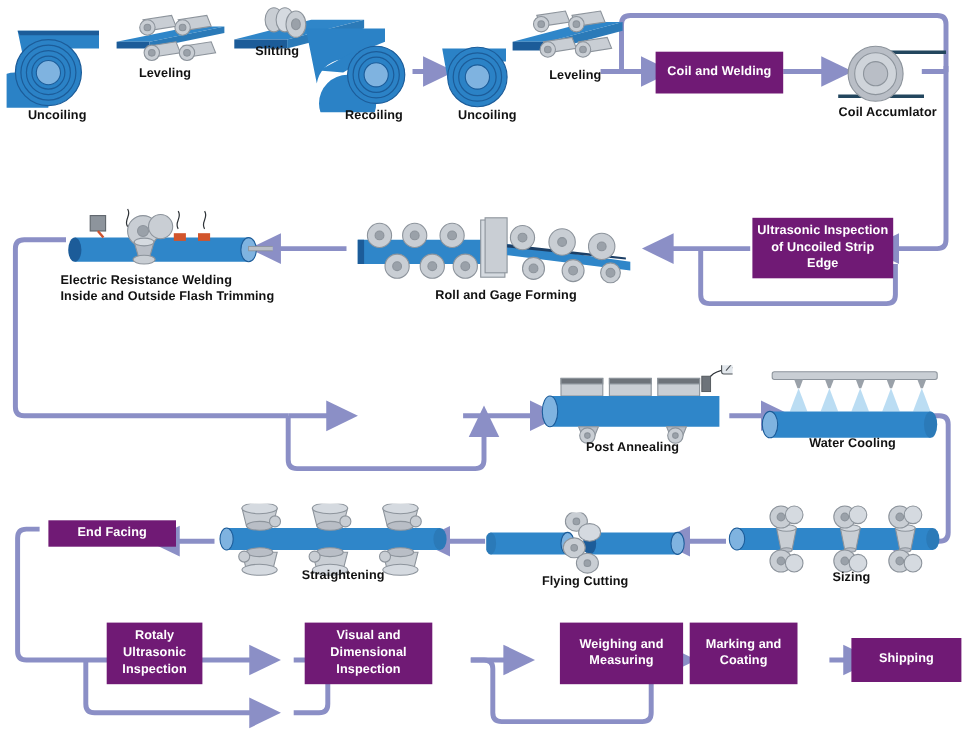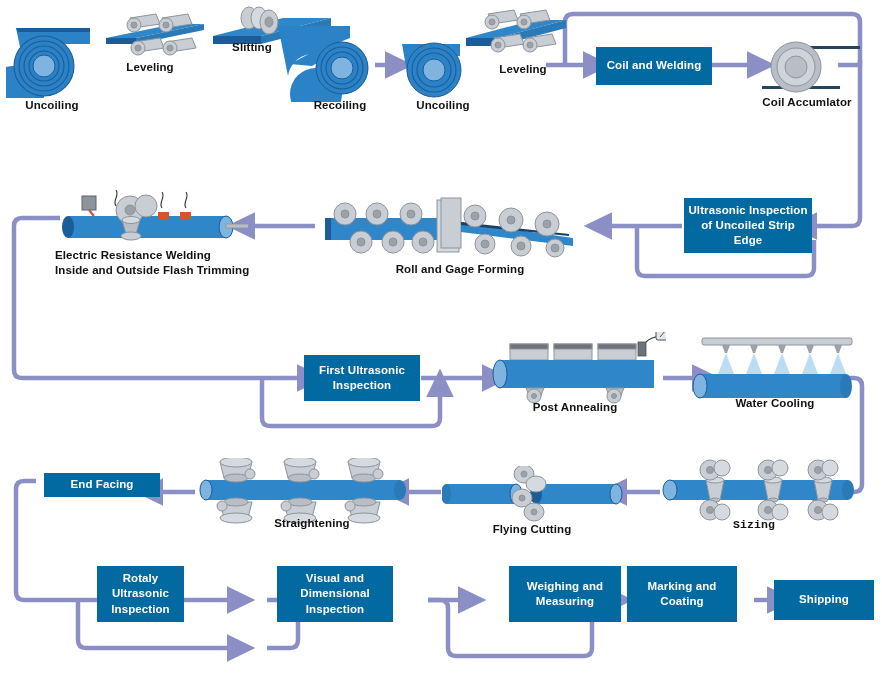--- a/index.html
+++ b/index.html
@@ -24,21 +24,21 @@
     top: 0;
     width: 882px;
     height: 679px;
     pointer-events: none;
   }
   .art {
     position: absolute;
   }
   .proc-box {
     position: absolute;
-    background: #0369a1;
+    background: #701a75;
     color: #ffffff;
     display: flex;
     align-items: center;
     justify-content: center;
     text-align: center;
     font-weight: bold;
     font-size: 11.5px;
     line-height: 1.32;
     letter-spacing: 0.1px;
     box-sizing: border-box;
@@ -288,22 +288,20 @@
     <rect x="122" y="26" width="11" height="7" fill="#d2552c"></rect>
     <g stroke="#2e3338" stroke-width="1.1" fill="none">
       <path d="M58,20 C54,14 62,10 58,4"></path>
       <path d="M104,22 C100,16 108,12 104,6"></path>
       <path d="M128,22 C124,16 132,12 128,6"></path>
     </g>
   </svg>
   <div class="caption left" style="left:55px; top:248px; width:230px;">Electric Resistance Welding
 Inside and Outside Flash Trimming</div>
 
-  <div class="proc-box" style="left:304px; top:355px; width:116px; height:46px;">First Ultrasonic
-Inspection</div>
 
   <svg class="art" style="left:488px; top:332px;" width="178" height="72">
     <g stroke="#8d949c" stroke-width="1">
       <rect x="22" y="12" width="38" height="16" fill="#c9ced4"></rect>
       <rect x="22" y="12" width="38" height="5" fill="#6d737a"></rect>
       <rect x="66" y="12" width="38" height="16" fill="#c9ced4"></rect>
       <rect x="66" y="12" width="38" height="5" fill="#6d737a"></rect>
       <rect x="110" y="12" width="38" height="16" fill="#c9ced4"></rect>
       <rect x="110" y="12" width="38" height="5" fill="#6d737a"></rect>
     </g>
@@ -435,34 +433,34 @@
       <ellipse cx="161" cy="22" rx="9" ry="3" fill="#d5dae0"></ellipse>
       <ellipse cx="161" cy="42" rx="5" ry="2" fill="#b9bec6"></ellipse>
       <circle cx="156" cy="12" r="10" fill="#c9ced4"></circle>
         <circle cx="156" cy="12" r="3.5" fill="#9aa1a9"></circle>
       <circle cx="168" cy="10" r="8" fill="#d5dae0"></circle>
       <circle cx="156" cy="52" r="10" fill="#c9ced4"></circle>
         <circle cx="156" cy="52" r="3.5" fill="#9aa1a9"></circle>
       <circle cx="168" cy="54" r="8" fill="#d5dae0"></circle>
     </g>
   </svg>
-  <div class="caption" style="left:704px; top:518px; width:100px;font-family:Liberation Mono, monospace;">Sizing</div>
+  <div class="caption" style="left:724px; top:518px; width:100px;">Sizing</div>
 
   <div class="proc-box" style="left:97px; top:566px; width:87px; height:56px;">Rotaly
 Ultrasonic
 Inspection</div>
 
 
   <div class="proc-box" style="left:277px; top:566px; width:116px; height:56px;">Visual and
 Dimensional
 Inspection</div>
 
   <div class="proc-box" style="left:464px; top:566px; width:112px; height:56px;margin-left:45px;">Weighing
 and
 Measuring</div>
 
-  <div class="proc-box" style="left:627px; top:566px; width:110px; height:56px;">Marking
+  <div class="proc-box" style="left:627px; top:566px; width:98px; height:56px;">Marking
 and
 Coating</div>
 
   <div class="proc-box" style="left:774px; top:580px; width:100px; height:40px;">Shipping</div>
 
 </div>
 
 </body></html>

